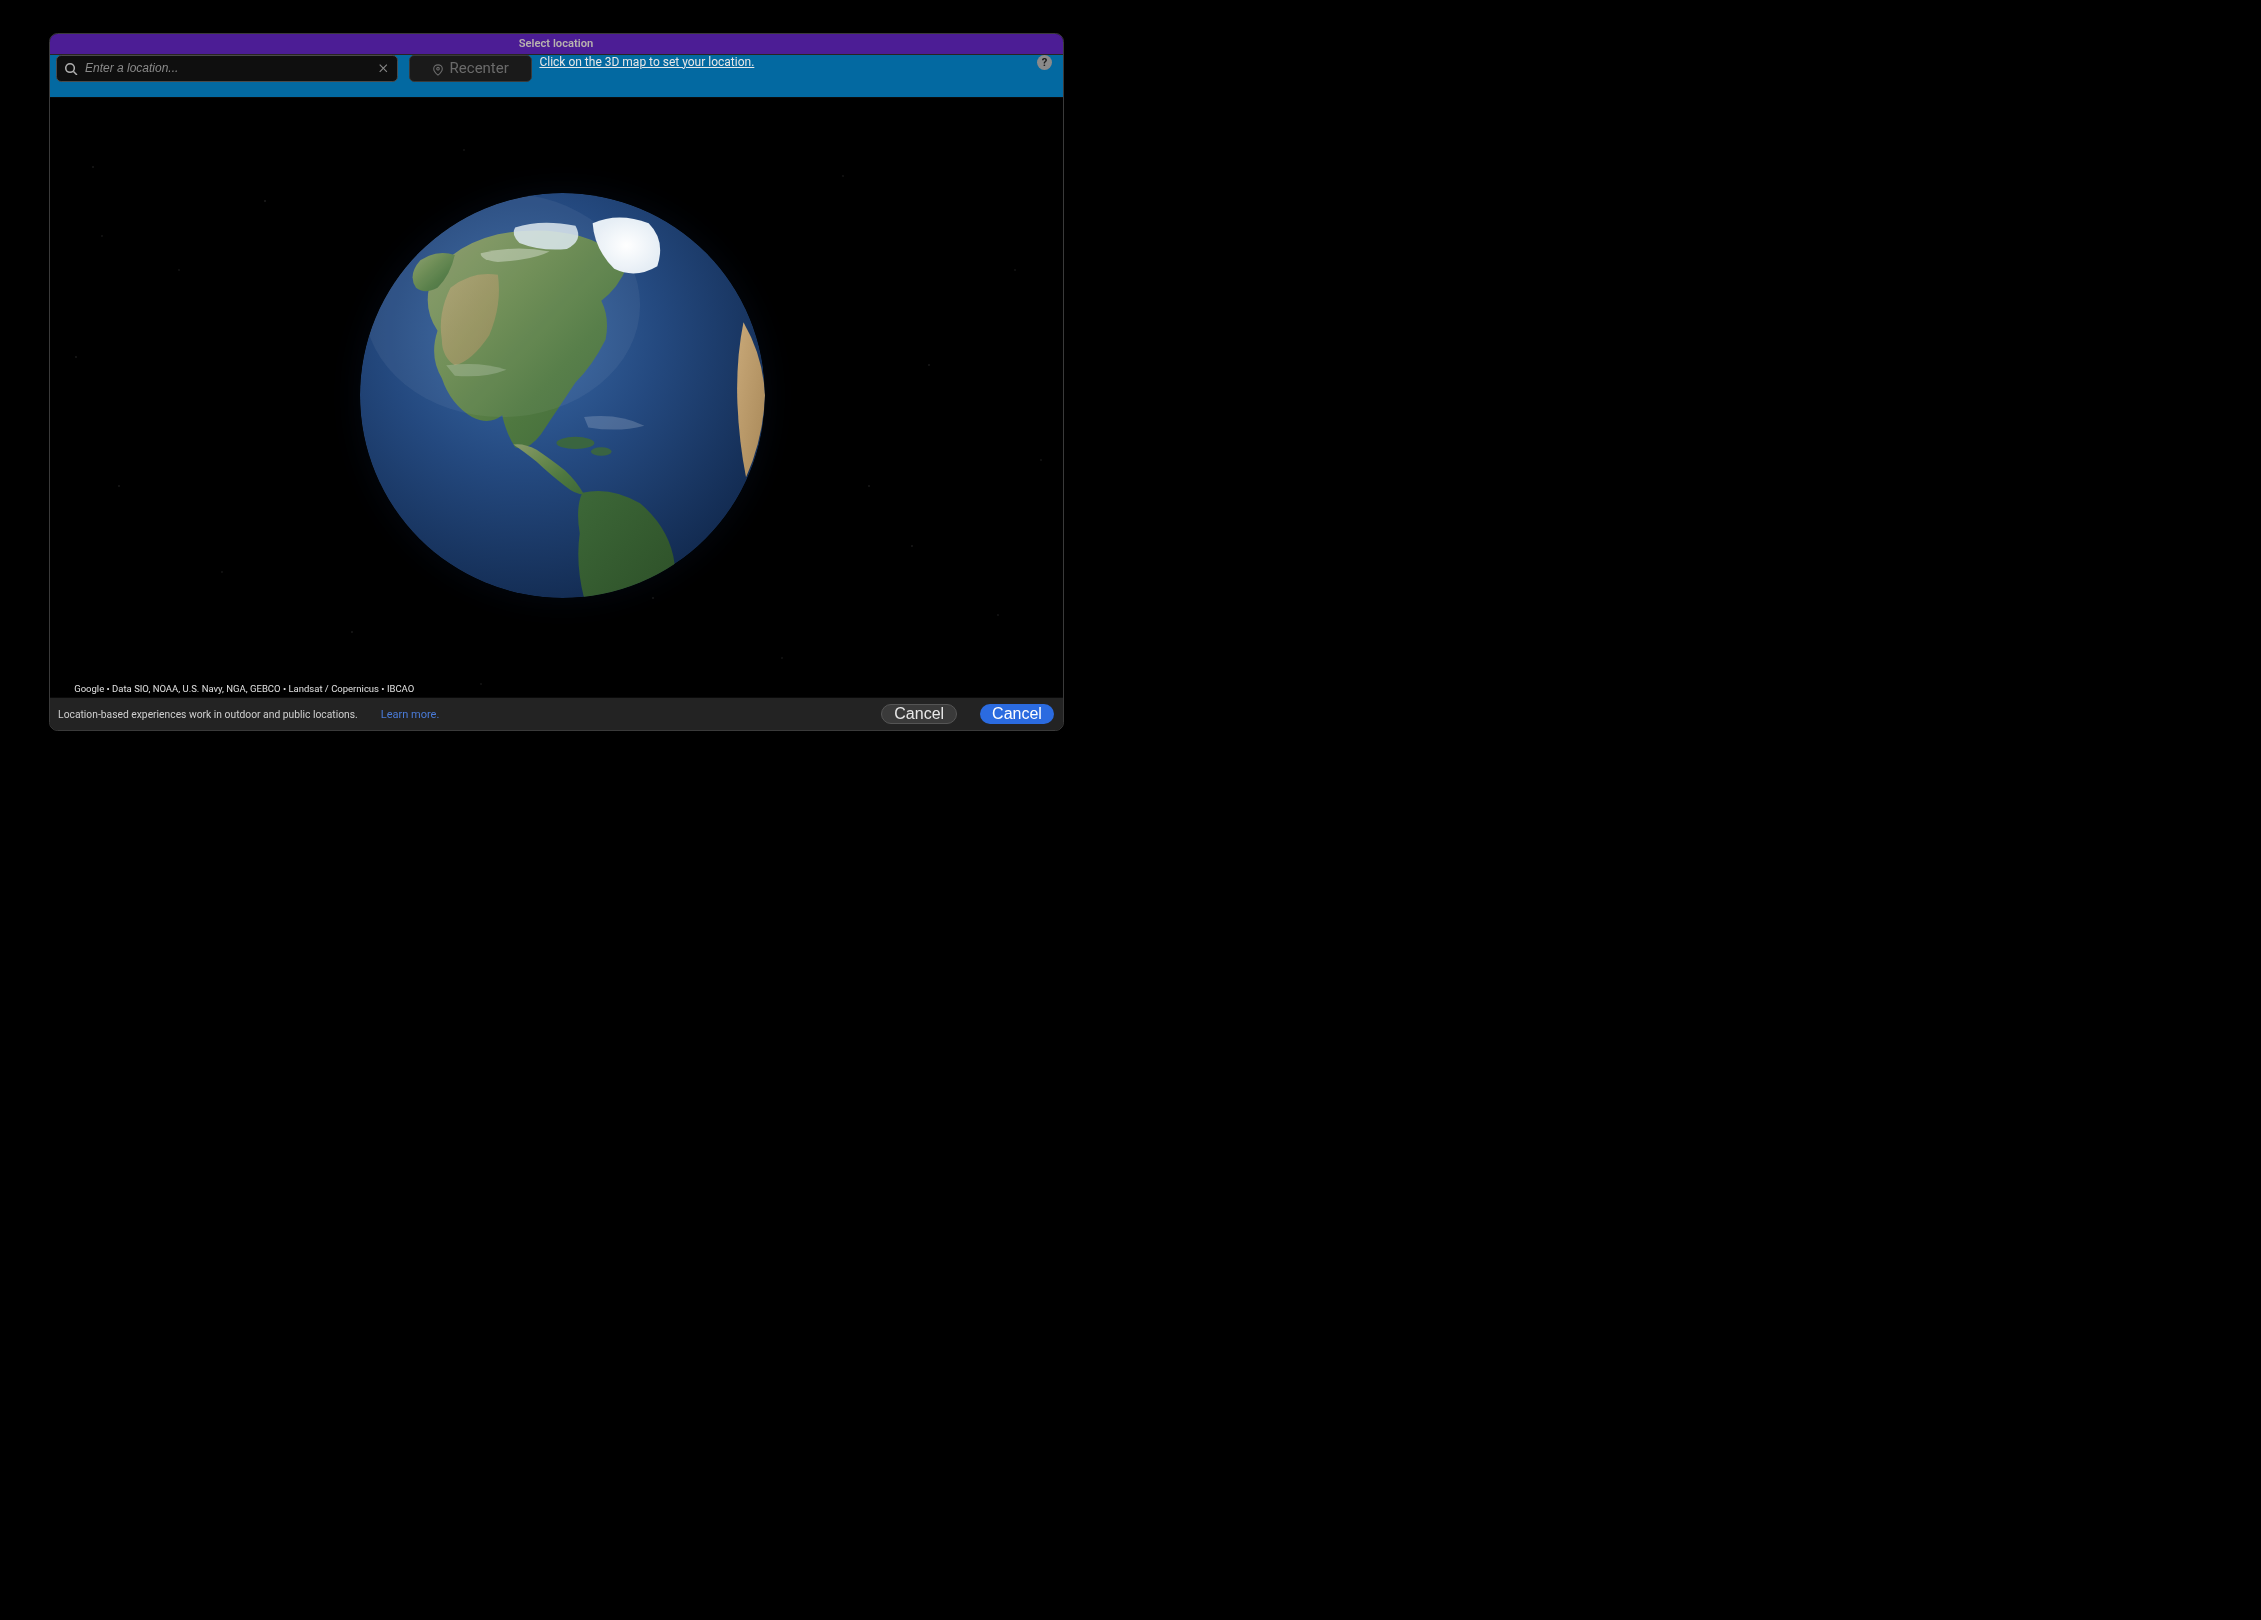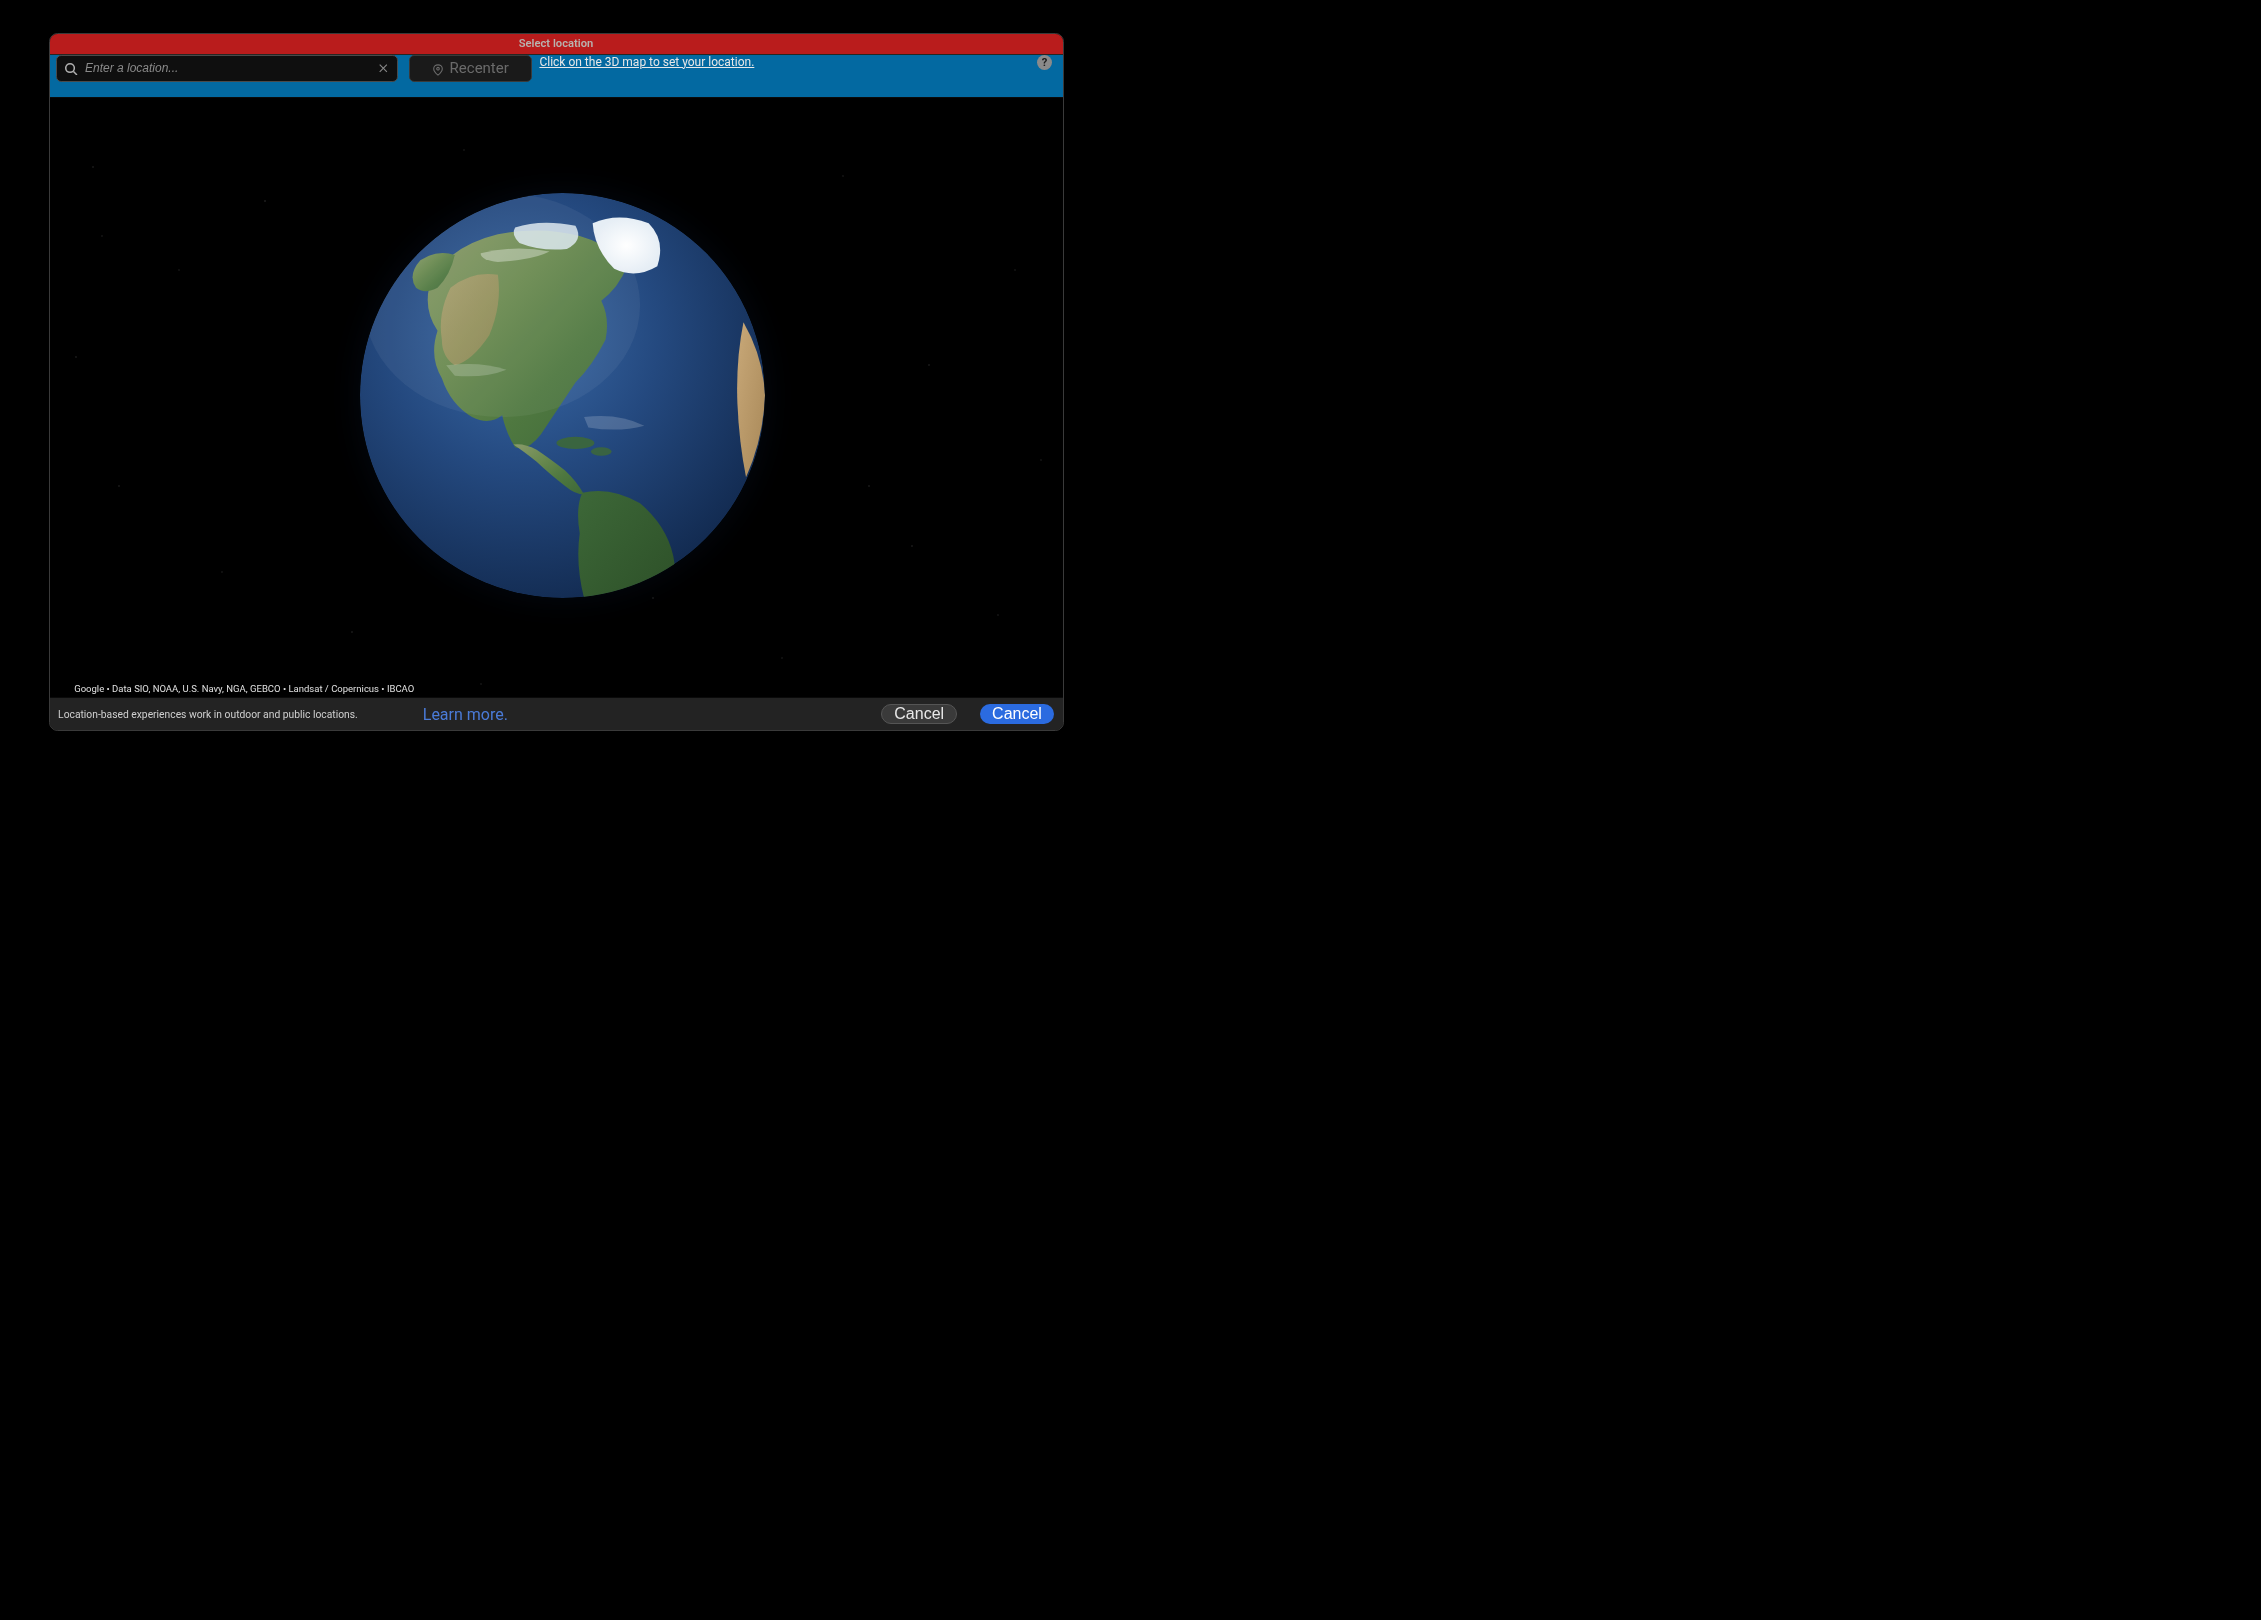--- a/index.html
+++ b/index.html
@@ -23,21 +23,21 @@
       background: #1a1a1a;
       border-radius: 8.6px;
       border: 0.9px solid #3a3a3a;
       display: flex;
       flex-direction: column;
       overflow: hidden;
       box-shadow: 0 17px 52px rgba(0,0,0,0.5);
     }
     .titlebar {
       height: 20.7px;
-      background: #b91c1c;
+      background: #4c1d95;
       display: flex;
       align-items: center;
       justify-content: center;
       color: #b8b3af;
       font-size: 11.2px;
       font-weight: 600;
       border-bottom: 0.9px solid #282522;
     }
     .toolbar {
       height: 43px;
@@ -198,24 +198,23 @@
       align-items: center;
       padding: 0 8.6px;
       gap: 23px;
     }
     .footer-text {
       color: #d0d0d0;
       font-size: 10.3px;
     }
     .learn-more {
       color: #4a7bd8;
-      font-size: 16px;
+      font-size: 11px;
       text-decoration: none;
       cursor: pointer;
-      margin-left: 42px;
     }
     .footer-spacer {
       flex: 1;
     }
     .btn {
       height: 20.7px;
       border-radius: 10.3px;
       padding: 0 12px;
       font-size: 16px;
       font-weight: 500;

